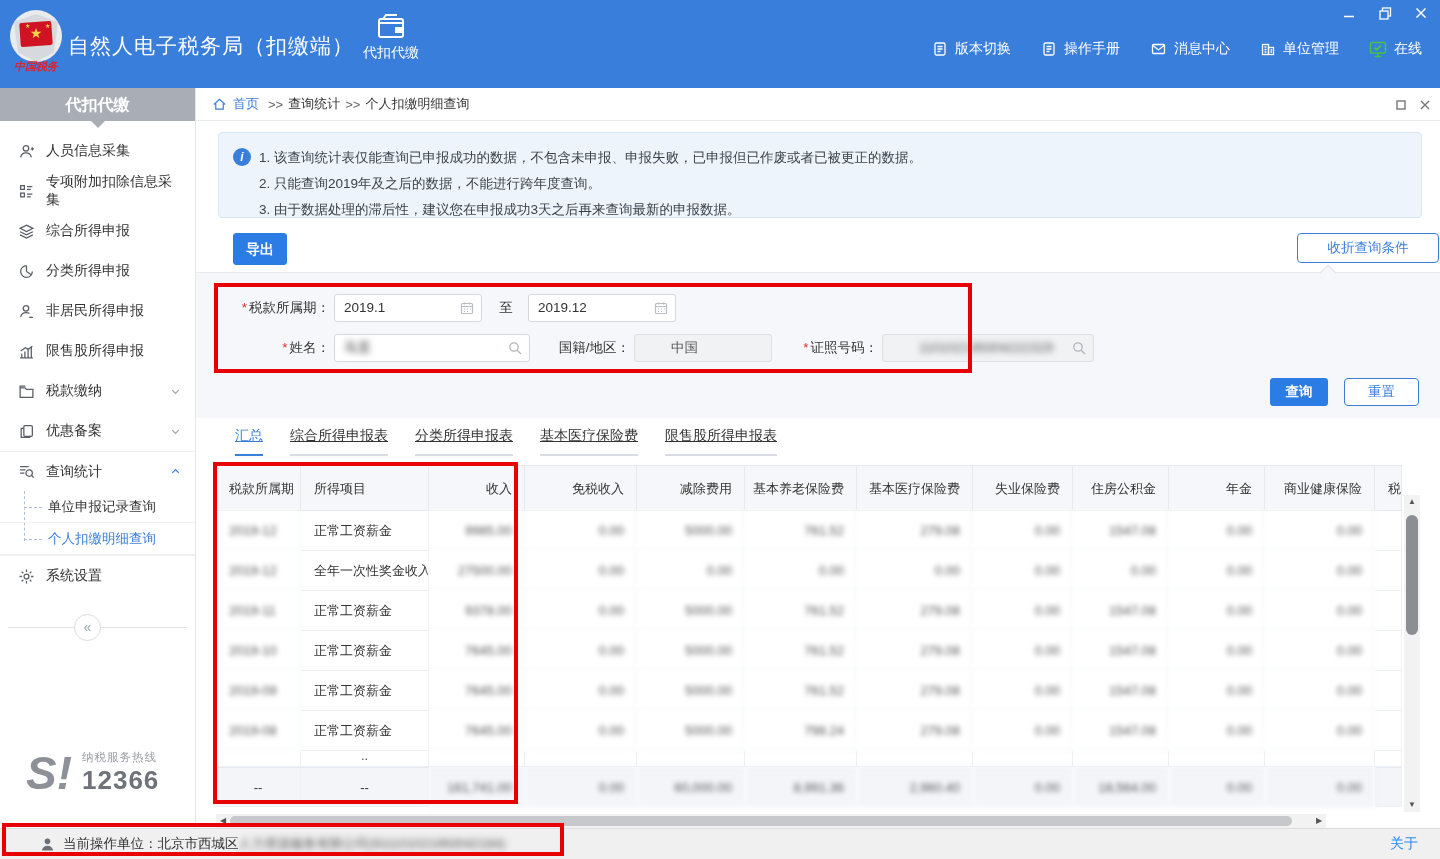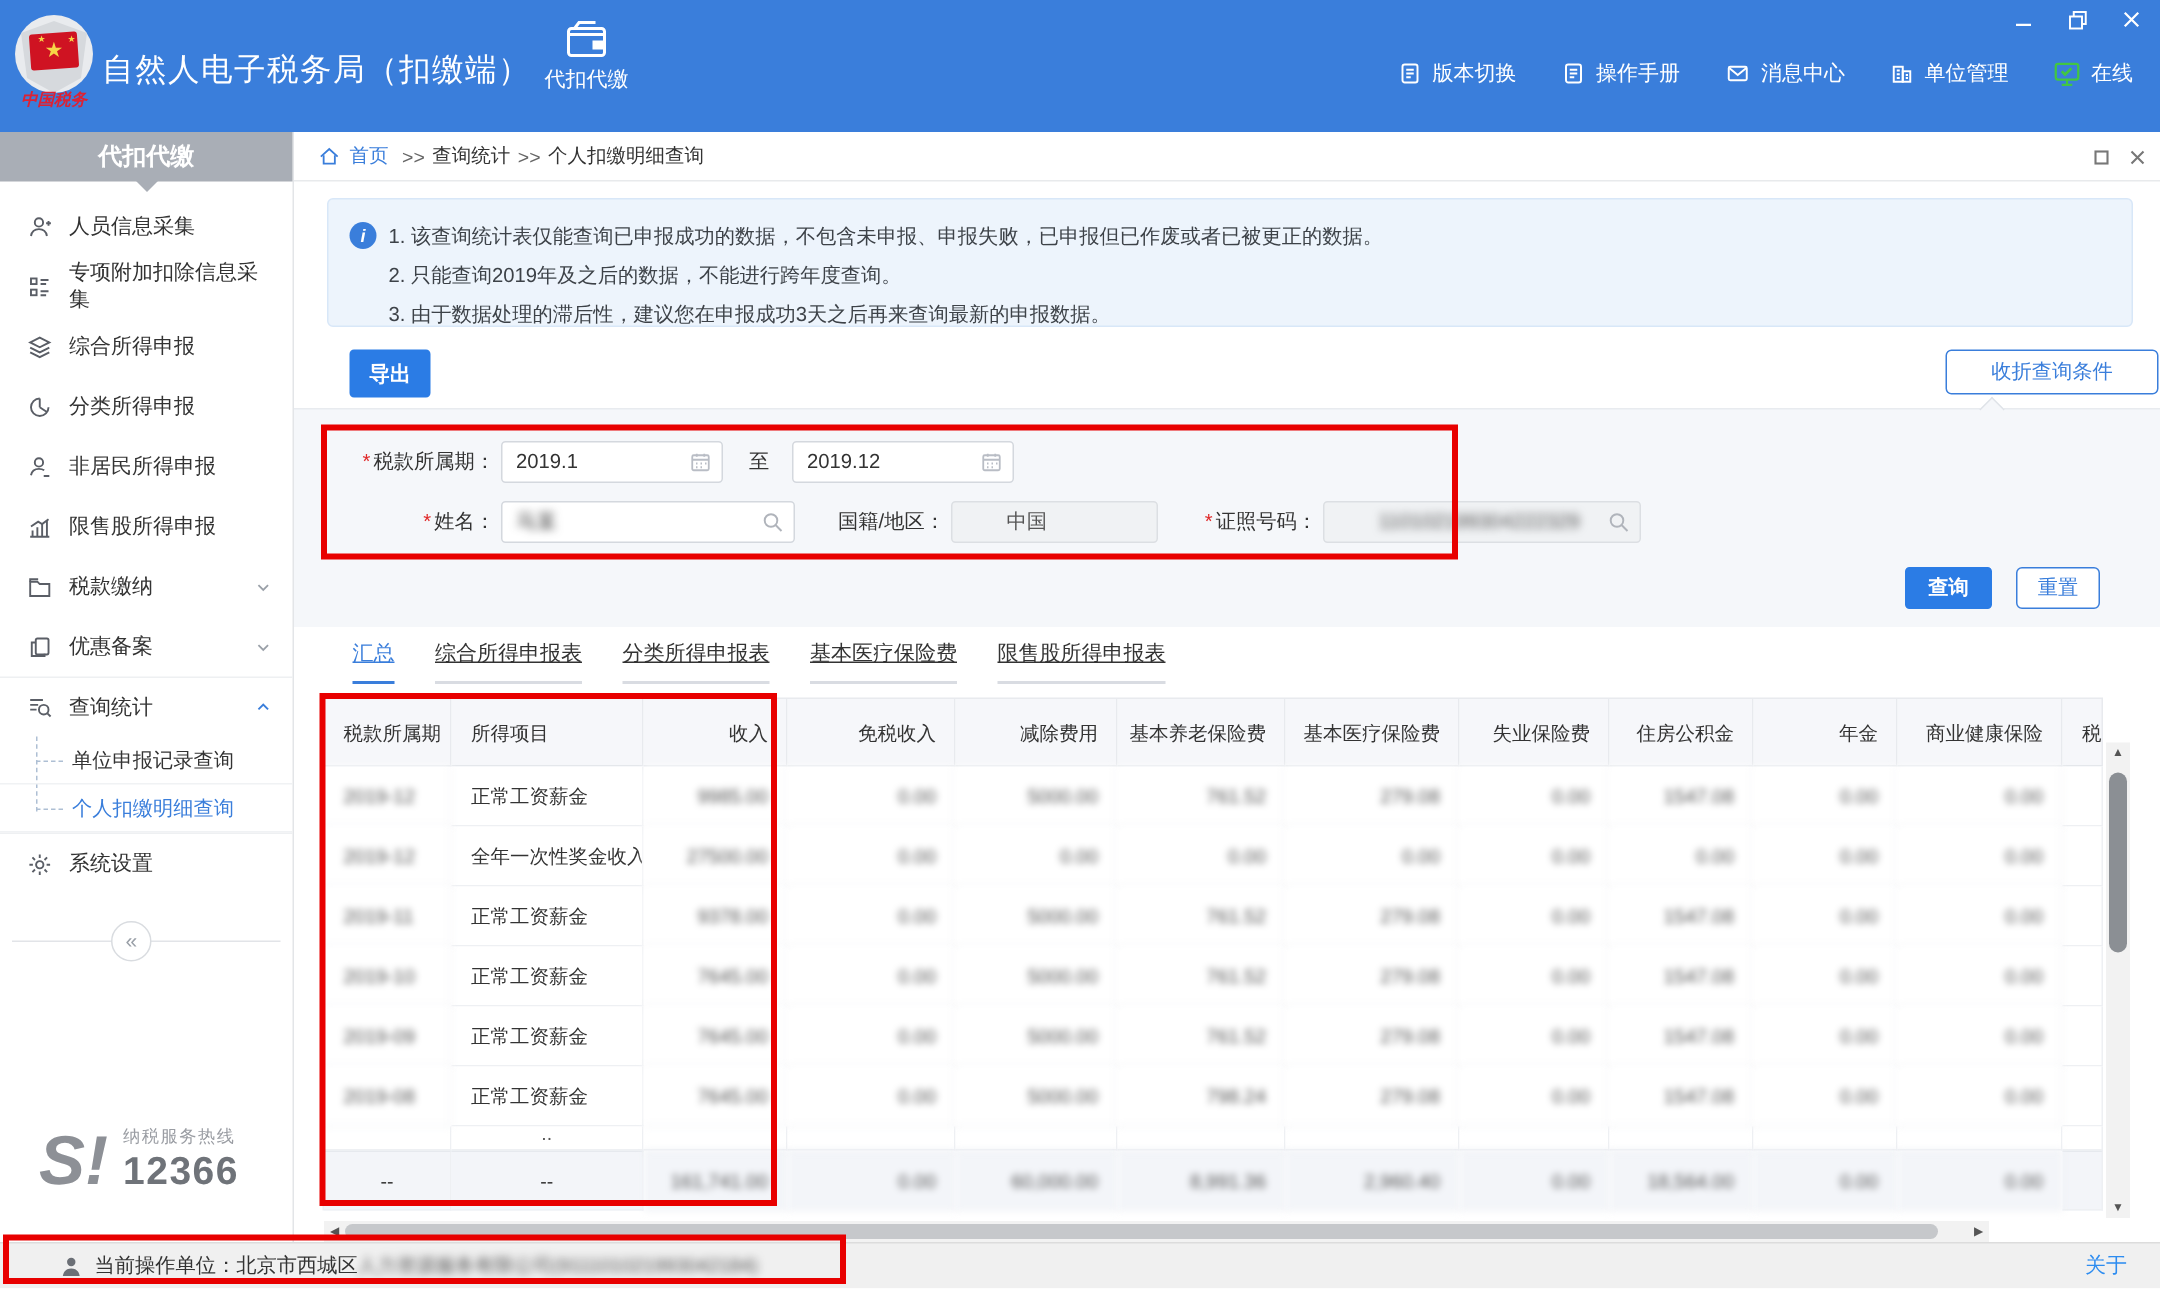--- a/index.html
+++ b/index.html
@@ -60,21 +60,21 @@
   .panel-caret { position:absolute; left:1126px; top:179px; width:12px; height:12px; background:#f5f7fa; border-left:1px solid #dfe3e8; border-top:1px solid #dfe3e8; transform:rotate(45deg); }
   .f-label { position:absolute; height:30px; line-height:30px; font-size:13.5px; color:#333; text-align:right; }
   .req { color:#e02b2b; margin-right:2px; }
   .f-input { position:absolute; height:28px; background:#fff; border:1px solid #d4d8de; border-radius:3px; font-size:13.5px; color:#333; line-height:26px; padding:0 26px 0 9px; cursor:text; }
   .f-input.disabled { background:#f0f2f4; border-color:#dcdfe3; color:#555; cursor:default;padding-left:36px; }
   .f-input .tail-ic { position:absolute; right:6px; top:5px; width:16px; height:16px; }
   .blurred { filter:blur(3px); }
   .blur2 { filter:blur(2.5px); color:#555; }
 
   .query-btn { position:absolute; left:1074px; top:290px; width:58px; height:28px; line-height:26px; font-size:13.5px; }
-  .reset-btn { position:absolute; left:1148px; top:290px; width:56px; height:28px; line-height:26px; font-size:13.5px; border-radius:4px; }
+  .reset-btn { position:absolute; left:1148px; top:290px; width:75px; height:28px; line-height:26px; font-size:13.5px; border-radius:4px; }
 
   .tabs { position:absolute; left:39px; top:339px; display:flex; gap:27px; font-size:14px; }
   .tab { padding-bottom:9px; border-bottom:2px solid #d9dce2; cursor:pointer; color:#333;text-decoration:underline; }
   .tab.active { color:#3a7edb; border-bottom-color:#3a7edb; }
 
   
   .tbl { position:absolute; left:19px; top:377px; width:1187px; border-top:1px solid #e8eaee; border-left:1px solid #eef0f3; font-size:13px; }
   .trow { display:flex; }
   .tcell { border-right:1px solid #eef0f3; border-bottom:1px solid #eef0f3; overflow:hidden; white-space:nowrap; }
   .thead .tcell { height:45px; line-height:45px; background:#f6f7fa; border-right-color:#e8eaee; border-bottom-color:#e4e7eb; color:#333; }

